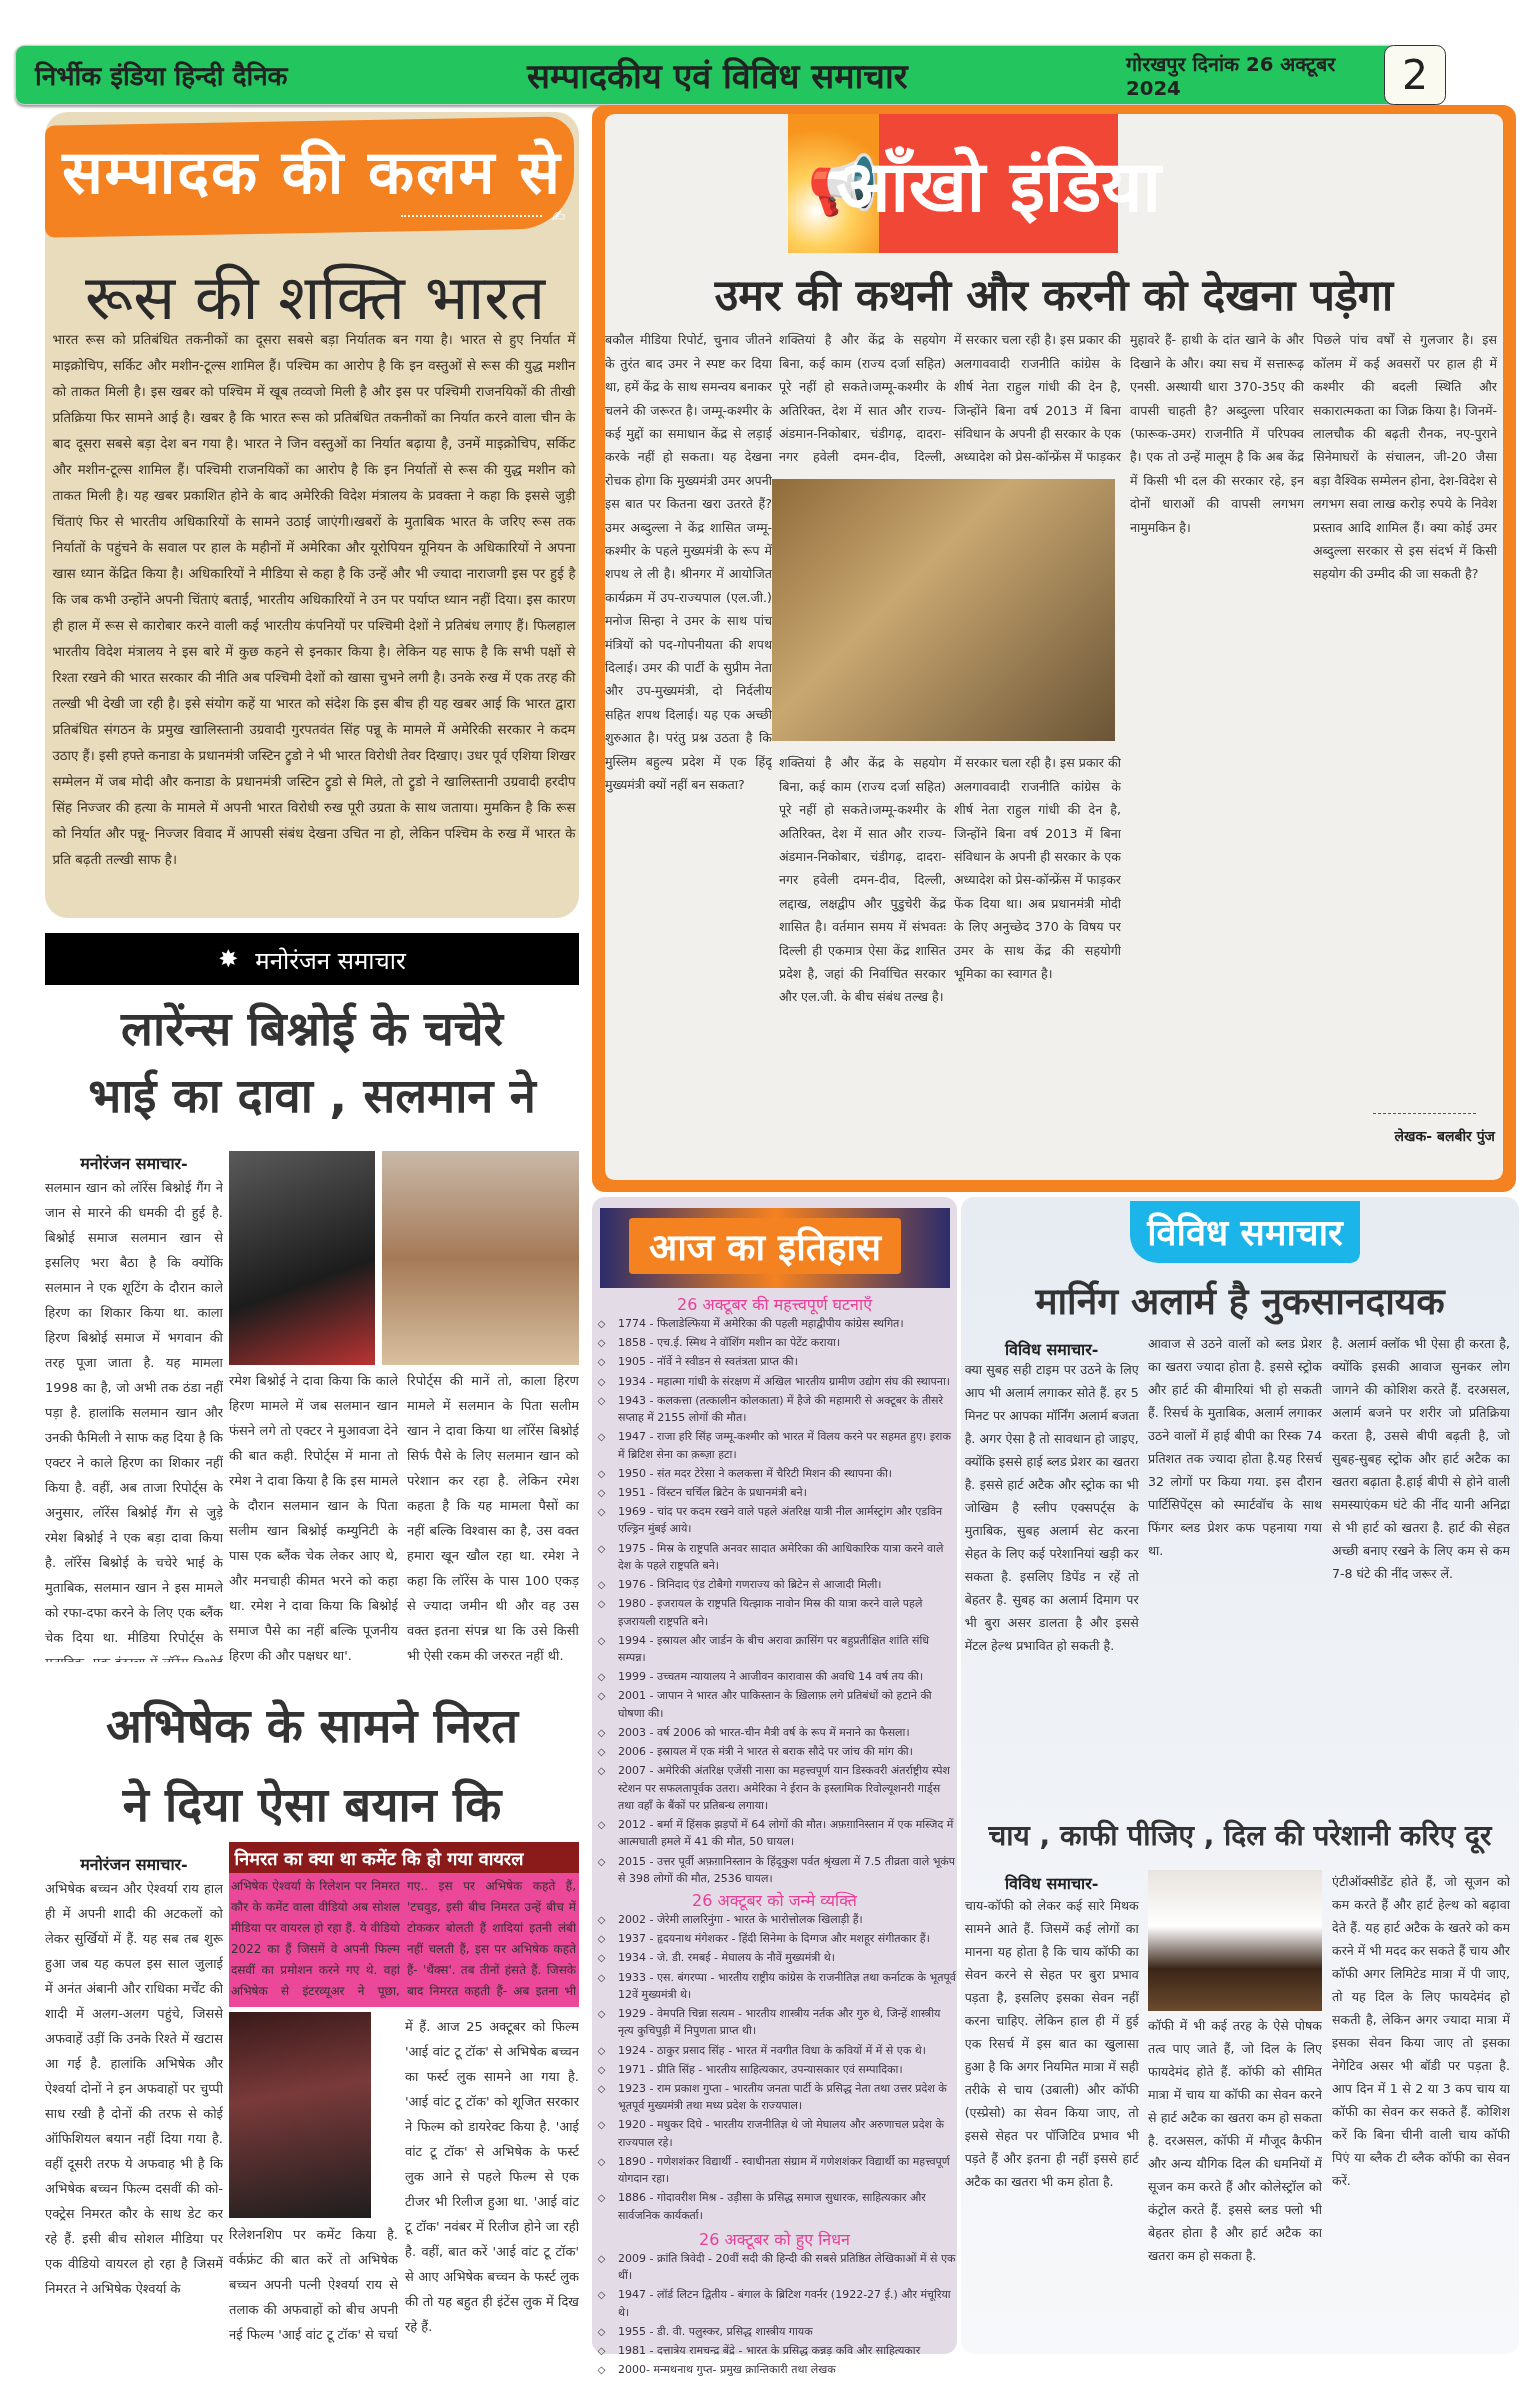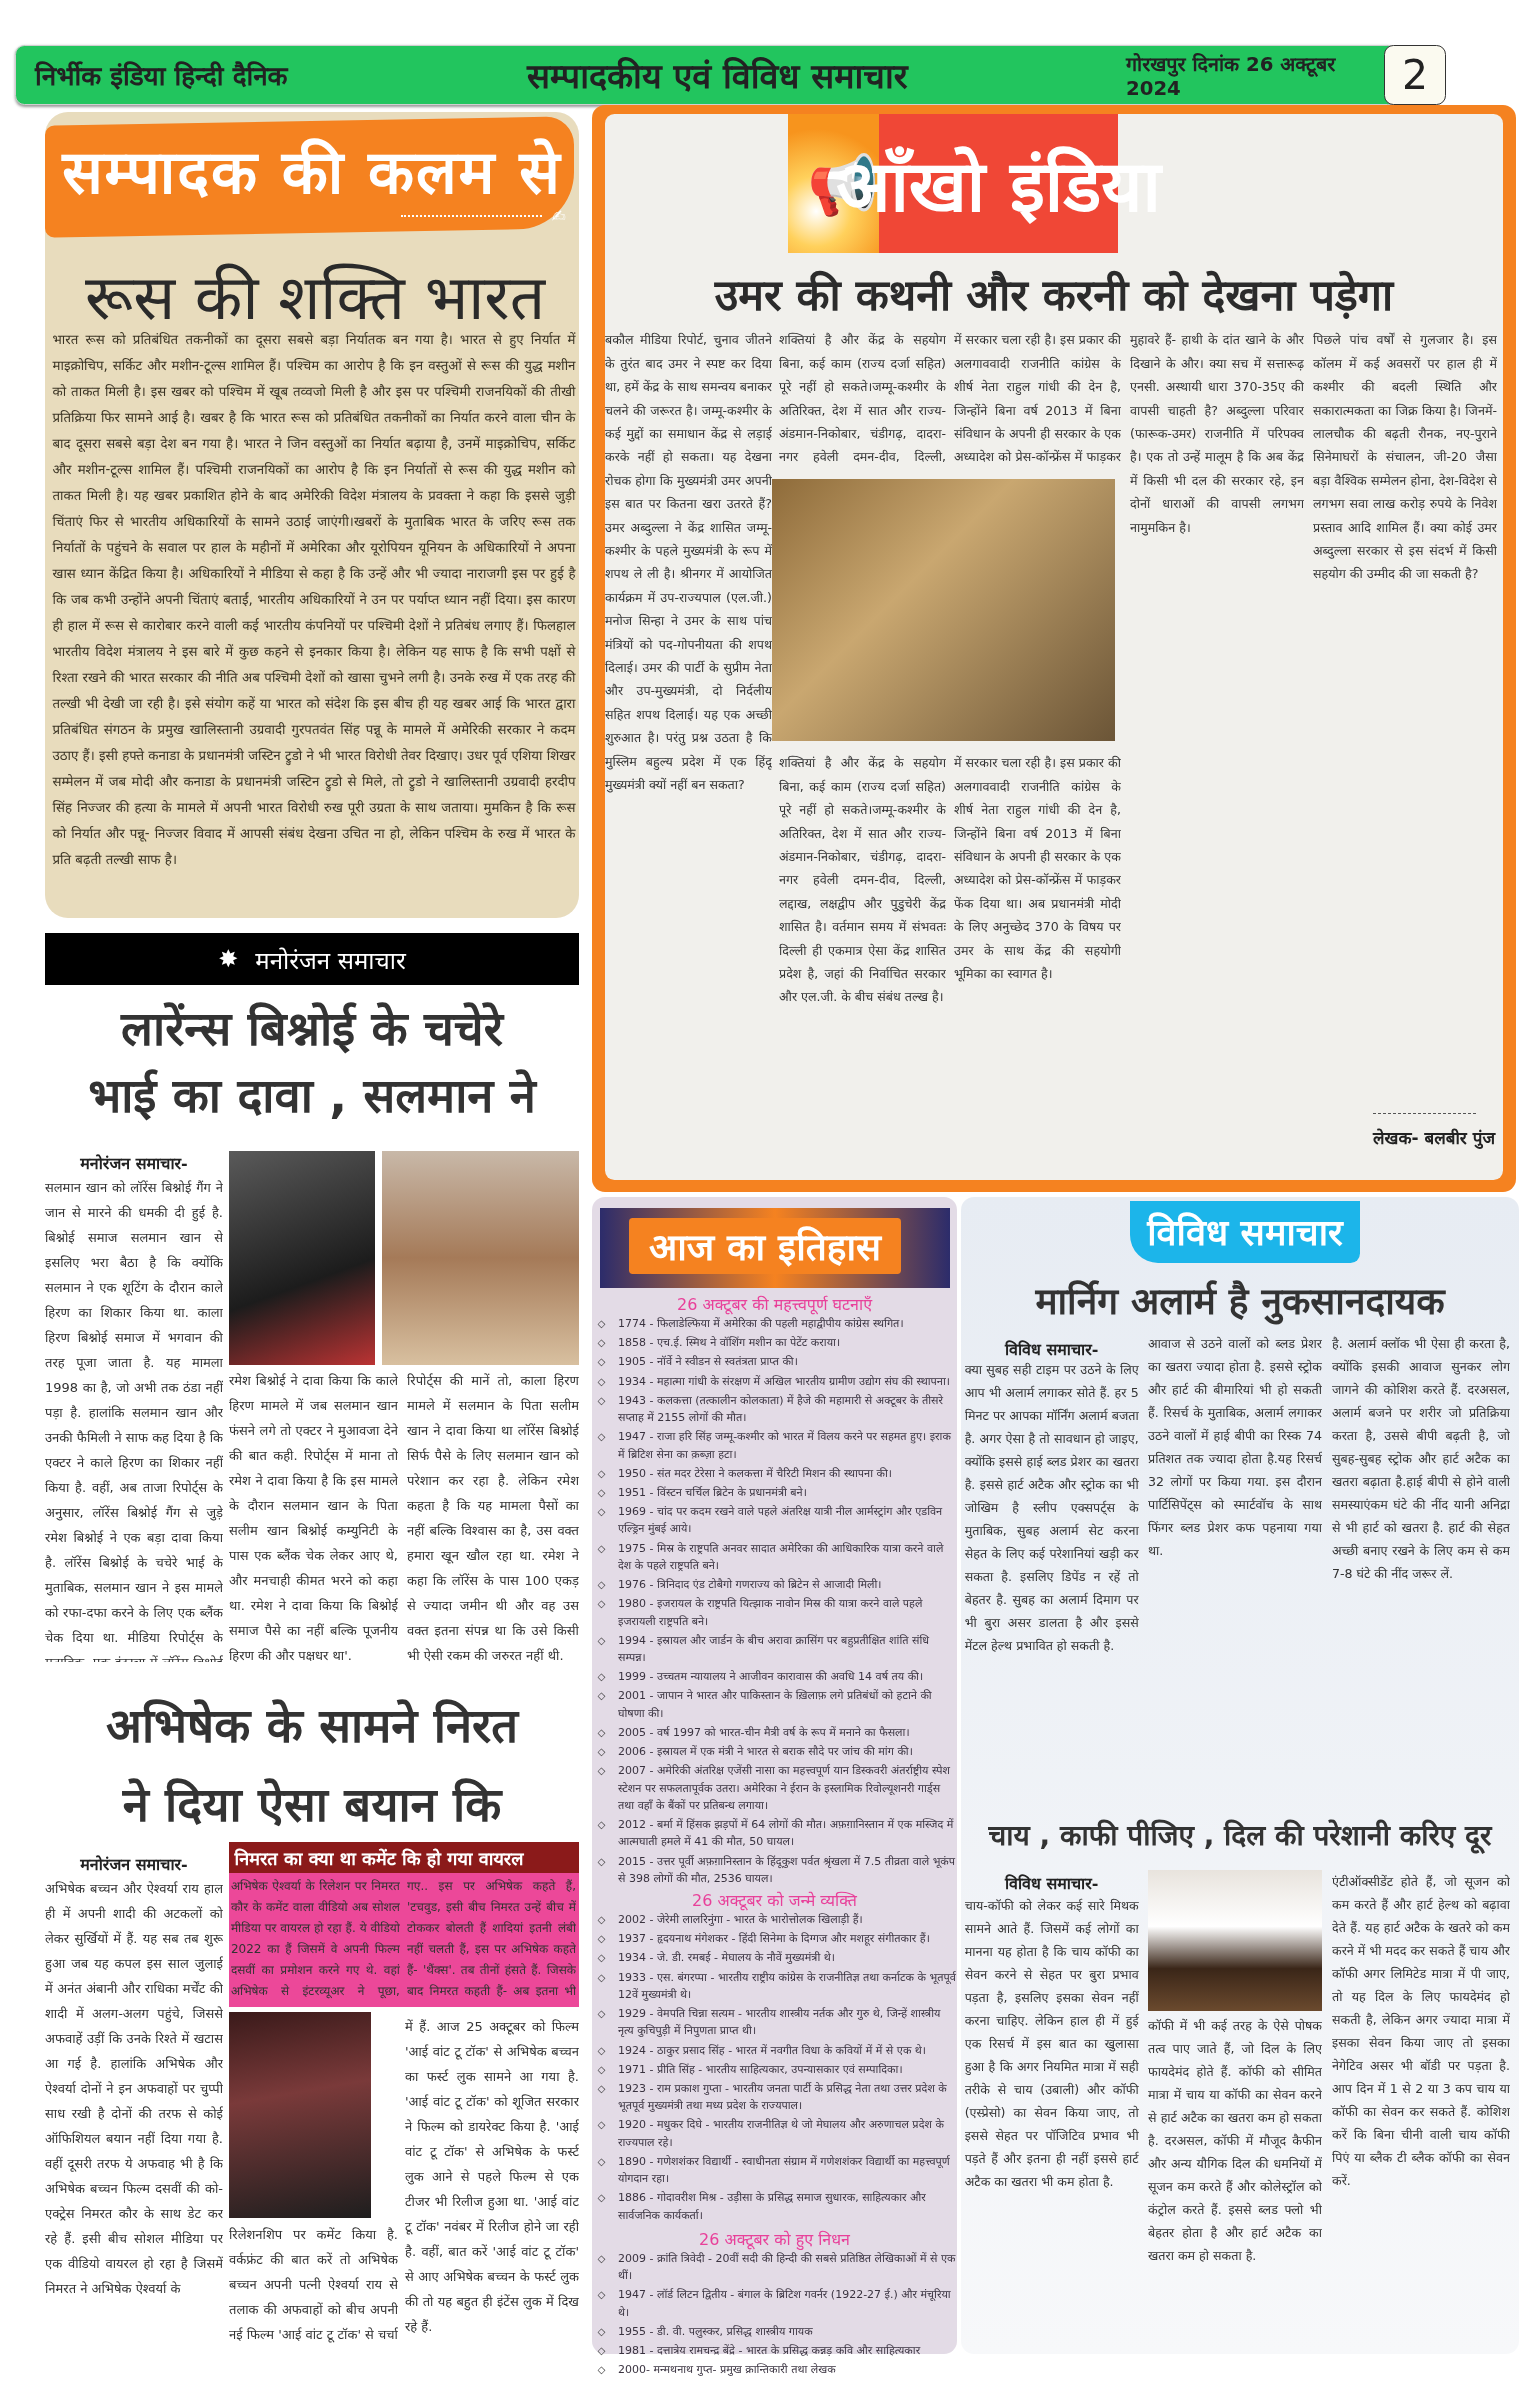--- a/index.html
+++ b/index.html
@@ -28,21 +28,21 @@
 .nimrat-box{background:#ec4899}
 
 .ai-wrap{left:592px;top:105px;width:924px;height:1087px;background:#f58220;border-radius:13px}
 .ai-inner{left:13px;top:9.4px;width:898px;height:1066px;background:#f1f0ec;border-radius:9.4px}
 .ai-mega{left:183px;top:0;width:94px;height:139px;background:radial-gradient(circle at 30% 70%,#fff 0,#ffd15c 30%,#f7941d 70%)}
 .ai-mega-icon{left:19px;top:37px;font-size:58px}
 .ai-red{left:274px;top:0;width:239px;height:139px;background:#f04736;color:#fff;font-size:71px;font-weight:bold;display:flex;align-items:center;justify-content:center;white-space:nowrap}
 .ai-headline{left:0;top:150px;width:898px;font-size:43px;font-weight:bold;color:#2b2b2b;text-align:center;white-space:nowrap}
 .ai-col{font-size:12.6px;line-height:23.4px;color:#333;text-align:justify}
 .omar-photo{left:167px;top:365px;width:343px;height:262px;background:linear-gradient(135deg,#8e6b3a 0%,#c9a770 40%,#6b5537 100%)}
-.author-line{font-size:17px;font-weight:bold;color:#222}
+.author-line{font-size:14px;font-weight:bold;color:#222}
 
 .hist{left:592px;top:1197px;width:365px;height:1157px;background:#e3dbe6;border-radius:13px}
 .hist-banner{left:7.5px;top:11.2px;width:350px;height:80px;background:linear-gradient(90deg,#2c2c6b,#f58220,#2c2c6b)}
 .hist-banner-text{left:37px;top:20.6px;width:272px;height:56px;background:#f58220;color:#fff;font-size:37px;font-weight:bold;display:flex;align-items:center;justify-content:center;border-radius:3.7px}
 .hist-sub{color:#e8409a;font-weight:normal;font-size:16px;text-align:center;width:365px}
 .hist-list{list-style:none}
 .hist-item{font-size:11px;line-height:17.3px;color:#3a3340;padding-left:26px;position:relative;margin-bottom:1.9px}
 .hist-item::before{content:"◇";position:absolute;left:5.6px;top:0;color:#333;font-size:10.3px}
 
 .vv{left:961px;top:1197px;width:558px;height:1157px;background:linear-gradient(180deg,#e7ecf3,#f7f8fa);border-radius:13px}
@@ -133,21 +133,21 @@
         <li class="hist-item">1947 - राजा हरि सिंह जम्मू-कश्मीर को भारत में विलय करने पर सहमत हुए। इराक में ब्रिटिश सेना का क़ब्ज़ा हटा।</li>
         <li class="hist-item">1950 - संत मदर टेरेसा ने कलकत्ता में चैरिटी मिशन की स्थापना की।</li>
         <li class="hist-item">1951 - विंस्टन चर्चिल ब्रिटेन के प्रधानमंत्री बने।</li>
         <li class="hist-item">1969 - चांद पर कदम रखने वाले पहले अंतरिक्ष यात्री नील आर्मस्ट्रांग और एडविन एल्ड्रिन मुंबई आये।</li>
         <li class="hist-item">1975 - मिस्र के राष्ट्रपति अनवर सादात अमेरिका की आधिकारिक यात्रा करने वाले देश के पहले राष्ट्रपति बने।</li>
         <li class="hist-item">1976 - त्रिनिदाद एंड टोबैगो गणराज्य को ब्रिटेन से आजादी मिली।</li>
         <li class="hist-item">1980 - इजरायल के राष्ट्रपति यित्झाक नावोन मिस्र की यात्रा करने वाले पहले इजरायली राष्ट्रपति बने।</li>
         <li class="hist-item">1994 - इस्रायल और जार्डन के बीच अरावा क्रासिंग पर बहुप्रतीक्षित शांति संधि सम्पन्न।</li>
         <li class="hist-item">1999 - उच्चतम न्यायालय ने आजीवन कारावास की अवधि 14 वर्ष तय की।</li>
         <li class="hist-item">2001 - जापान ने भारत और पाकिस्तान के ख़िलाफ़ लगे प्रतिबंधों को हटाने की घोषणा की।</li>
-        <li class="hist-item">2005 - वर्ष 1997 को भारत-चीन मैत्री वर्ष के रूप में मनाने का फैसला।</li>
+        <li class="hist-item">2003 - वर्ष 2006 को भारत-चीन मैत्री वर्ष के रूप में मनाने का फैसला।</li>
         <li class="hist-item">2006 - इस्रायल में एक मंत्री ने भारत से बराक सौदे पर जांच की मांग की।</li>
         <li class="hist-item">2007 - अमेरिकी अंतरिक्ष एजेंसी नासा का महत्त्वपूर्ण यान डिस्कवरी अंतर्राष्ट्रीय स्पेश स्टेशन पर सफलतापूर्वक उतरा। अमेरिका ने ईरान के इस्लामिक रिवोल्यूशनरी गार्ड्स तथा वहाँ के बैंकों पर प्रतिबन्ध लगाया।</li>
         <li class="hist-item">2012 - बर्मा में हिंसक झड़पों में 64 लोगों की मौत। अफ़ग़ानिस्तान में एक मस्जिद में आत्मघाती हमले में 41 की मौत, 50 घायल।</li>
         <li class="hist-item">2015 - उत्तर पूर्वी अफ़ग़ानिस्तान के हिंदूकुश पर्वत श्रृंखला में 7.5 तीव्रता वाले भूकंप से 398 लोगों की मौत, 2536 घायल।</li>
       </ul>
     <div class="hist-sub" style="margin-top:1px">26 अक्टूबर को जन्मे व्यक्ति</div>
     <ul class="hist-list" id="births-list">
         <li class="hist-item">2002 - जेरेमी लालरिनुंगा - भारत के भारोत्तोलक खिलाड़ी हैं।</li>
         <li class="hist-item">1937 - हृदयनाथ मंगेशकर - हिंदी सिनेमा के दिग्गज और मशहूर संगीतकार हैं।</li>
         <li class="hist-item">1934 - जे. डी. रमबई - मेघालय के नौवें मुख्यमंत्री थे।</li>

